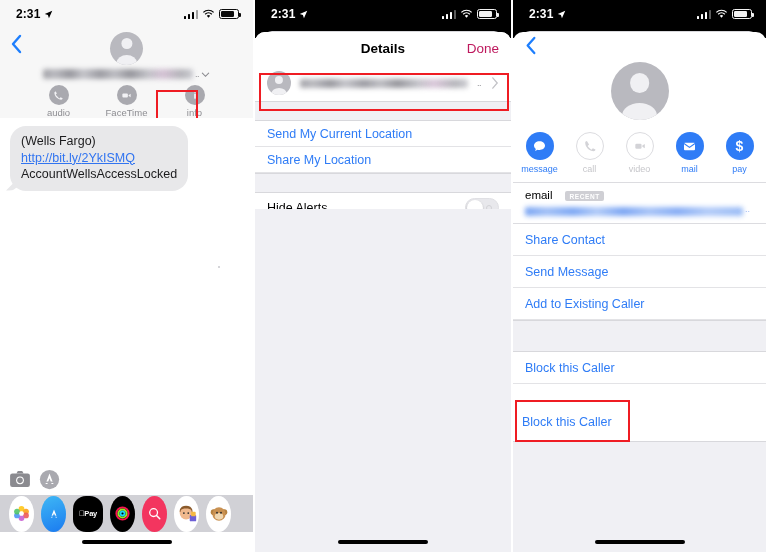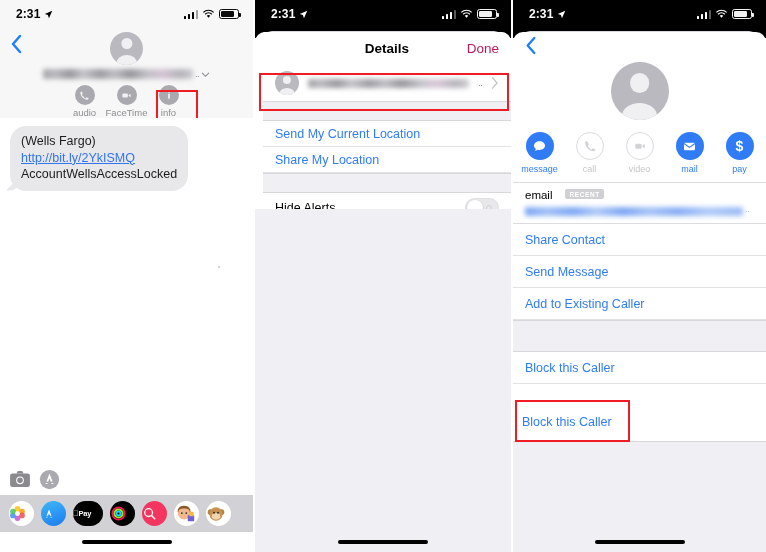--- a/index.html
+++ b/index.html
@@ -59,21 +59,21 @@
   }
   .hdr-name-row { display:flex; align-items:center; justify-content:center; gap:2px; margin-top: 4px; width: 100%; }
   .blur-bar {
     height: 10px; border-radius: 2px;
     background: linear-gradient(90deg,#9a9aa0 0%,#b4b4ba 8%,#8e8e95 18%,#c0c0c6 27%,#93939a 38%,#b8b8be 48%,#8c8c93 58%,#bdbdc3 70%,#9696 80%,#aeaeb4 92%,#c8c8ce 100%);
     filter: blur(2.4px); opacity: .92;
   }
   .hdr-blur { width: 150px; }
   .hdr-dots { font-size:9px; color:#8b8b90; letter-spacing:-0.5px; }
   .hdr-chev-down { width:9px; height:9px; color:#8b8b90; }
-  .hdr-actions { display:flex; justify-content:center; margin-top: 6px; padding-bottom: 2px; }
+  .hdr-actions { display:flex; justify-content:center; gap: 26px; margin-top: 6px; padding-bottom: 2px; }
   .hdr-act { display:flex; flex-direction:column; align-items:center; width: 42px; }
   .hdr-act-ico {
     width: 20px; height: 20px; border-radius: 50%; background: #a9a9af;
     display:flex; align-items:center; justify-content:center; color:#f2f2f5;
   }
   .hdr-act-lbl { font-size: 9.5px; color: #8d8d92; margin-top: 2px; }
   .act-hl {
     position:absolute; border: 2.5px solid #ef1c23; background: transparent;
     pointer-events:none;
   }
@@ -102,35 +102,35 @@
   .text-field {
     flex:1; height: 24px; border:1px solid #d2d2d7; border-radius:13px;
     display:flex; align-items:center; padding: 0 4px 0 11px;
     font-size: 12px; color:#a8a8ad; justify-content:space-between;
   }
   .send-btn { width:19px; height:19px; border-radius:50%; background:#4cd263; display:flex; align-items:center; justify-content:center; color:#fff; }
   .app-drawer {
     position:absolute; left:0; right:0; bottom: 20px; height: 37px;
     background:#d1d1d6; display:flex; align-items:center; gap:7px; padding: 0 9px;
   }
-  .app-ico { width:25px; height:25px; border-radius:50%; flex:none; display:flex; align-items:center; justify-content:flex-start; overflow:hidden; font-size:8px; }
+  .app-ico { width:25px; height:36px; border-radius:50%; flex:none; display:flex; align-items:center; justify-content:center; overflow:hidden; font-size:8px; }
   .home-ind {
     position:absolute; bottom: 8px; left:50%; transform:translateX(-50%);
     width: 90px; height: 4px; background:#000; border-radius:3px;
   }
 
   
   .sheet-shoulder { height: 10px; background:#000; position:relative; }
   .sheet-shoulder:after {
     content:""; position:absolute; left:8px; right:8px; top:3px; bottom:-2px;
     background:#d8d8dc; border-radius: 9px 9px 0 0;
   }
   .sheet {
     position:absolute; left:0; right:0; top:32px; bottom:0;
-    background:#ffffff; border-radius: 10px 10px 0 0; overflow:hidden;padding-left:8px;
+    background:#ffffff; border-radius: 10px 10px 0 0; overflow:hidden;
   }
   .sheet-nav {
     height: 33px; display:flex; align-items:center; justify-content:center;
     position:relative; background:#fff;
   }
   .sheet-title { font-size: 13.5px; font-weight: bold; color:#000; }
   .sheet-done { position:absolute; right: 12px; font-size: 13.5px; color:#be185d; }
   .contact-row {
     height: 36px; display:flex; align-items:center; gap:9px; padding: 0 12px;
     background:#fff; position:relative;
@@ -170,21 +170,21 @@
   .card-avatar .avatar-circle { width: 58px; height: 58px; }
   .card-actions { display:flex; justify-content:center; gap: 16px; margin-top: 12px; padding-bottom: 8px; }
   .card-act { display:flex; flex-direction:column; align-items:center; width: 34px; }
   .ca-ico { width: 28px; height: 28px; border-radius:50%; display:flex; align-items:center; justify-content:center; }
   .ca-ico.on { background:#2f7cf6; color:#fff; }
   .ca-ico.off { background:#fff; border:1.3px solid #dcdce0; color:#d3d3d7; }
   .ca-lbl { font-size: 9px; margin-top: 4px; }
   .ca-lbl.on { color:#2f7cf6; } .ca-lbl.off { color:#c6c6ca; }
   .card-sep { height:1px; background:#dcdce0; }
   .email-block { padding: 6px 12px 0 12px; background:#fff; }
-  .email-lbl-row { display:flex; align-items:flex-start; gap:13px; }
+  .email-lbl-row { display:flex; align-items:flex-end; gap:13px; }
   .email-lbl { font-size: 11.5px; color:#000; }
   .recent-badge {
     background:#cfcfd4; color:#fff; font-size: 6.5px; font-weight:bold;
     letter-spacing:0.6px; padding: 1.5px 4px 1.5px 4px; border-radius: 2px;
   }
   .email-blur {
     margin-top: 6px; width: 218px; height: 9px;
     background: linear-gradient(90deg,#6b9bf2 0%,#97b9f6 10%,#6f9ef3 22%,#a8c5f8 33%,#6e9cf2 45%,#9dbdf7 57%,#7aa4f4 70%,#aac6f8 84%,#8fb4f5 100%);
     filter: blur(2.6px); opacity:.9; border-radius:2px;
   }

